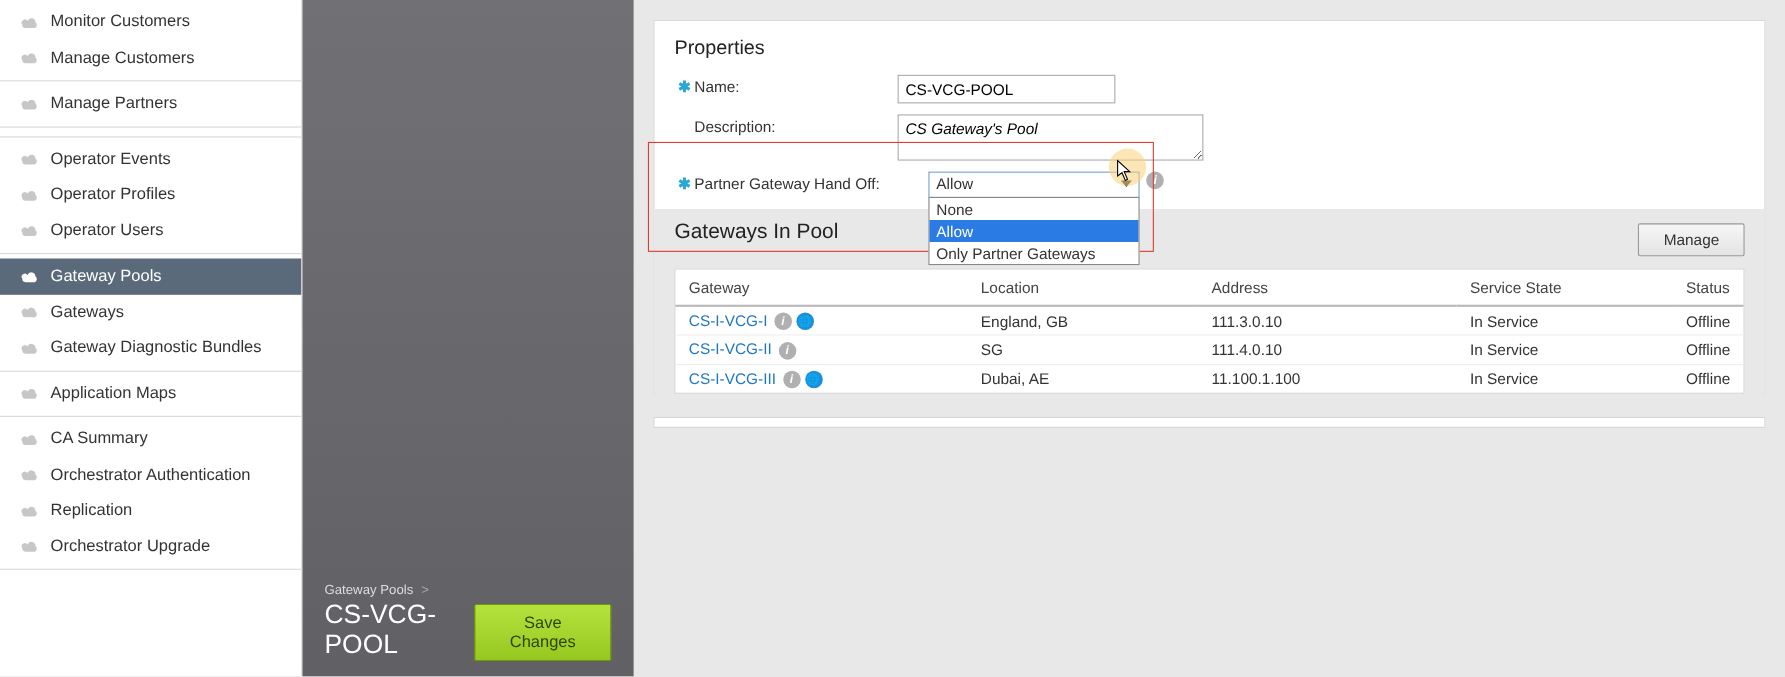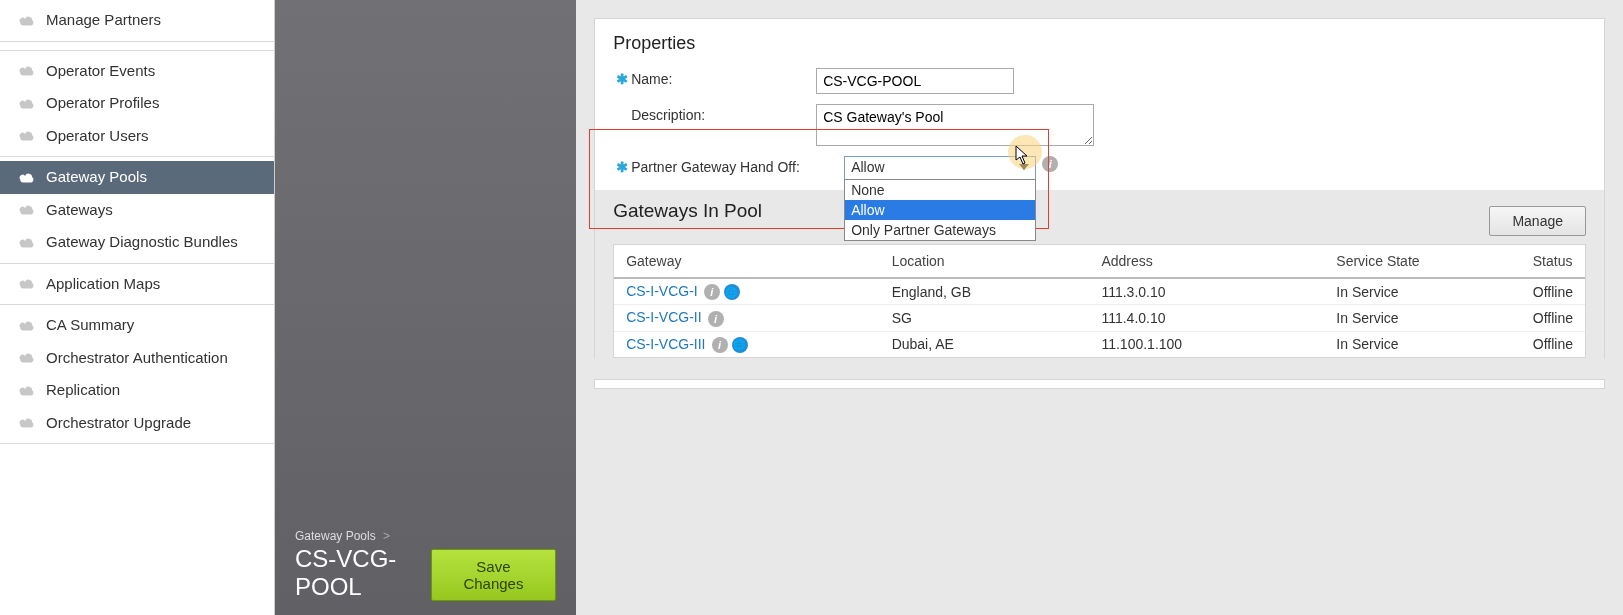--- a/index.html
+++ b/index.html
@@ -131,20 +131,21 @@
     width: 198px;
   }
   .form-row textarea {
     width: 278px;
     height: 42px;
     border: 1px solid #aaa;
     padding: 4px 6px;
     font-size: 14px;
     resize: both;
     font-family: inherit;
+    font-style: italic;
   }
   .select-wrap {
     position: relative;
     display: inline-block;
     margin-left: 28px;
   }
   .select-box {
     width: 192px;
     height: 24px;
     border: 1px solid #7a9ecb;
@@ -228,21 +229,21 @@
   }
   
   .panel-bottom {
     background: #e8e8e8;
     margin: 10px -18px -18px -18px;
     padding: 10px 18px 18px 18px;
   }
   .gip-head {
     display: flex;
     justify-content: space-between;
-    align-items: flex-end;
+    align-items: center;
     margin-bottom: 8px;
     position: relative;
     z-index: 5;
   }
   .gip-head h2 { font-size: 19px; font-weight: 400; }
   .manage-btn {
     border: 1px solid #999;
     background: linear-gradient(#f6f6f6,#e4e4e4);
     padding: 6px 22px;
     font-size: 14px;
@@ -277,20 +278,38 @@
   table.gtable td.linkcell a { color: #1f78c1; text-decoration: none; cursor: pointer; }
   .col-gateway { width: 330px; }
   .col-location { width: 255px; }
   .col-address { width: 280px; }
   .col-service { width: 240px; }
 </style>
 </head>
 <body>
 
 <div class="sidebar" id="sidebar">
+    <div class="sidebar-group">
+      <div class="sidebar-item">
+        <span class="cloud-icon">
+          <svg width="18" height="12" viewBox="0 0 24 16">
+            <path d="M19 7a5 5 0 0 0-9.6-1.8A4 4 0 0 0 3 10a4 4 0 0 0 4 4h11a4 4 0 0 0 1-7z"></path>
+          </svg>
+        </span>
+        <span>Monitor Customers</span>
+      </div>
+      <div class="sidebar-item">
+        <span class="cloud-icon">
+          <svg width="18" height="12" viewBox="0 0 24 16">
+            <path d="M19 7a5 5 0 0 0-9.6-1.8A4 4 0 0 0 3 10a4 4 0 0 0 4 4h11a4 4 0 0 0 1-7z"></path>
+          </svg>
+        </span>
+        <span>Manage Customers</span>
+      </div>
+    </div>
     <div class="sidebar-group">
       <div class="sidebar-item">
         <span class="cloud-icon">
           <svg width="18" height="12" viewBox="0 0 24 16">
             <path d="M19 7a5 5 0 0 0-9.6-1.8A4 4 0 0 0 3 10a4 4 0 0 0 4 4h11a4 4 0 0 0 1-7z"></path>
           </svg>
         </span>
         <span>Manage Partners</span>
       </div>
     </div>

